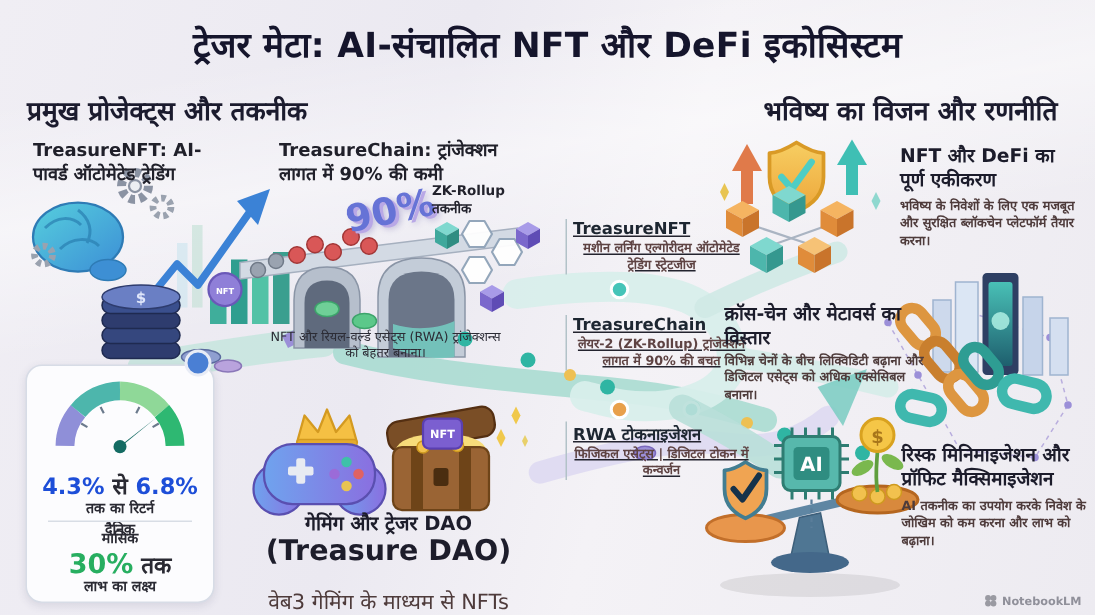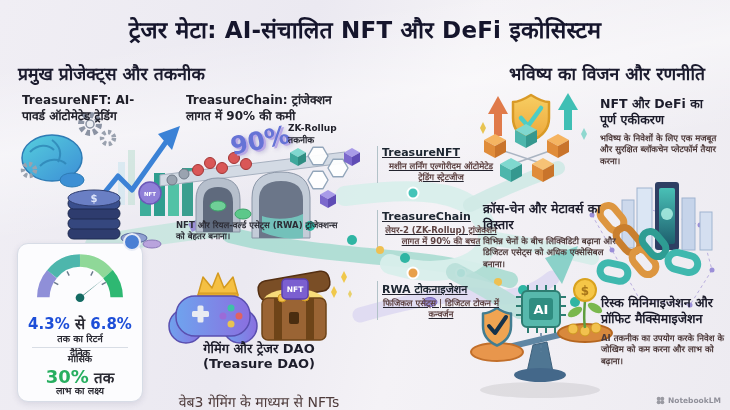--- a/index.html
+++ b/index.html
@@ -15,21 +15,21 @@
   .title{left:0;right:0;top:13px;text-align:center;font-size:23px;font-weight:700;color:#15152c;letter-spacing:.2px;}
   .hdr{font-size:17.5px;font-weight:700;color:#1b1b2e;}
   .hdr-left{left:18px;top:61px;}
   .hdr-right{left:497px;top:61px;width:220px;text-align:center;}
   .minilabel{font-size:12px;font-weight:700;color:#20202a;line-height:1.3;}
   .lbl-tnft{left:22px;top:93px;width:128px;}
   .lbl-tchain{left:186px;top:93px;width:168px;}
   .lbl-90{left:230px;top:126px;font-size:25px;font-weight:700;color:#6673d6;
     transform:rotate(-12deg);text-shadow:2px 2px 0 #b9a8e6,3px 3px 4px rgba(90,80,160,.35);}
   .lbl-zk{left:288px;top:123px;width:66px;text-align:left;font-size:9px;font-weight:700;color:#22222c;line-height:1.3;}
-  .note-rwa{left:176px;top:220px;width:162px;font-size:8.5px;font-weight:700;color:#2c2c35;line-height:1.35;}
+  .note-rwa{left:176px;top:220px;width:162px;text-align:center;font-size:8.5px;font-weight:400;color:#2c2c35;line-height:1.35;}
   .mid-item{width:118px;border-left:1.5px solid #b2c2c8;padding-left:4px;text-decoration:underline;}
   .mid-title{font-size:11px;font-weight:700;color:#1d2631;margin-bottom:2px;}
   .mid-desc{font-size:8.5px;font-weight:700;color:#5e4343;line-height:1.32;text-align:center;}
   .mi-1{left:377px;top:146px;}
   .mi-2{left:377px;top:210px;}
   .mi-3{left:377px;top:281px;}
   .r-title{font-size:12.5px;font-weight:700;color:#1c1c2b;line-height:1.25;}
   .r-desc{font-size:8.5px;font-weight:700;color:#4e3b3b;line-height:1.35;}
   .rt-1{left:600px;top:96px;width:122px;}  .rd-1{left:600px;top:133px;width:120px;}
   .rt-2{left:483px;top:201px;width:132px;} .rd-2{left:483px;top:236px;width:138px;}
@@ -37,21 +37,21 @@
   .gauge-card{left:17px;top:243px;width:124px;height:157px;background:#fcfcfe;border:1.5px solid #d7dce6;
     border-radius:11px;box-shadow:0 2px 6px rgba(60,60,100,.12);}
   .gc{position:absolute;left:0;right:0;text-align:center;}
   .gc-small{font-size:9.5px;font-weight:700;color:#2a2a33;}
   .gc-val{font-size:15px;font-weight:700;color:#2a2a33;}
   .teal-num{color:#1d4ed8;}
   .green-num{color:#27ae60;font-size:18px;}
   .gc-divider{position:absolute;left:14px;right:14px;top:103px;border-top:1px solid #d8dde5;}
   .gaming-block{left:163px;width:192px;text-align:center;}
   .gm-title{top:339px;font-size:13px;font-weight:700;color:#1d1d2b;}
-  .gm-sub{top:356px;font-size:13px;font-weight:700;color:#1d1d2b;text-align:center;}
+  .gm-sub{top:356px;font-size:19px;font-weight:700;color:#1d1d2b;text-align:center;}
   .gm-desc{top:393px;font-size:14px;font-weight:400;color:#4e3b3b;line-height:1.35;left:173px;width:172px;}
   .watermark{right:9px;bottom:5px;display:flex;align-items:center;gap:3px;
     font-size:7.5px;color:#90909a;font-weight:700;}
 </style>
 </head>
 <body>
 
 <div id="canvas">
   <div class="abs light-band"></div>
 

